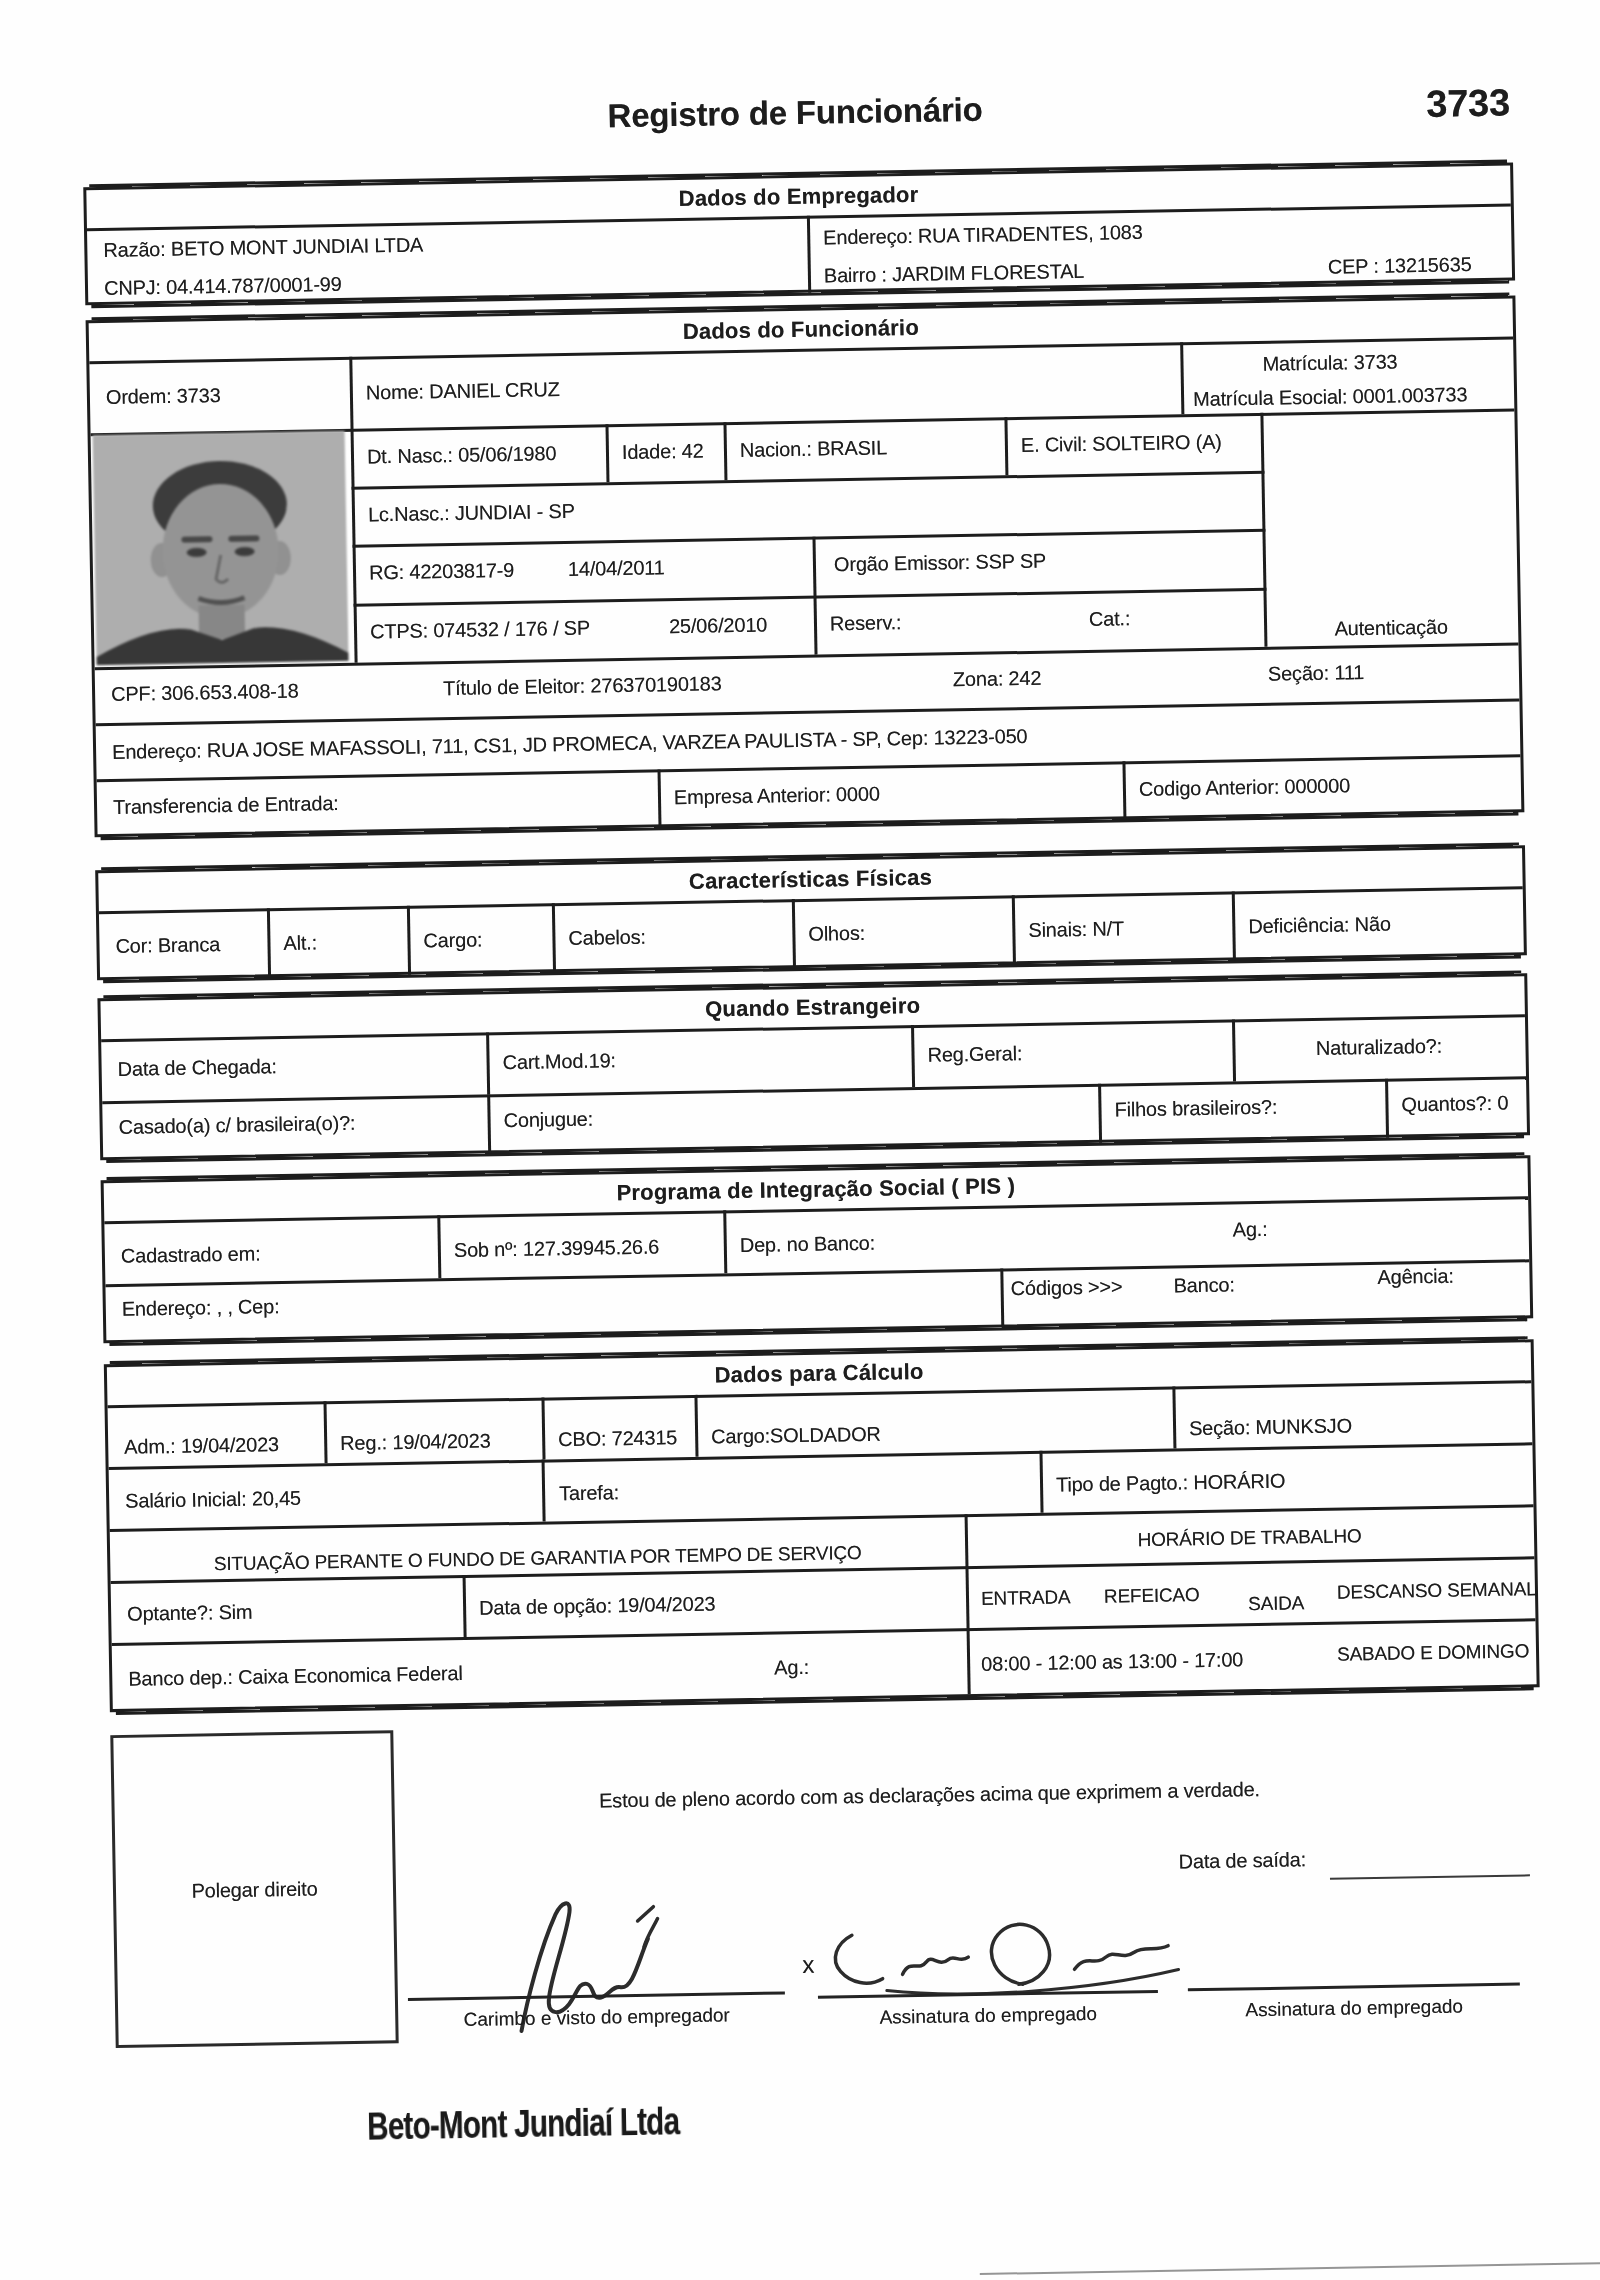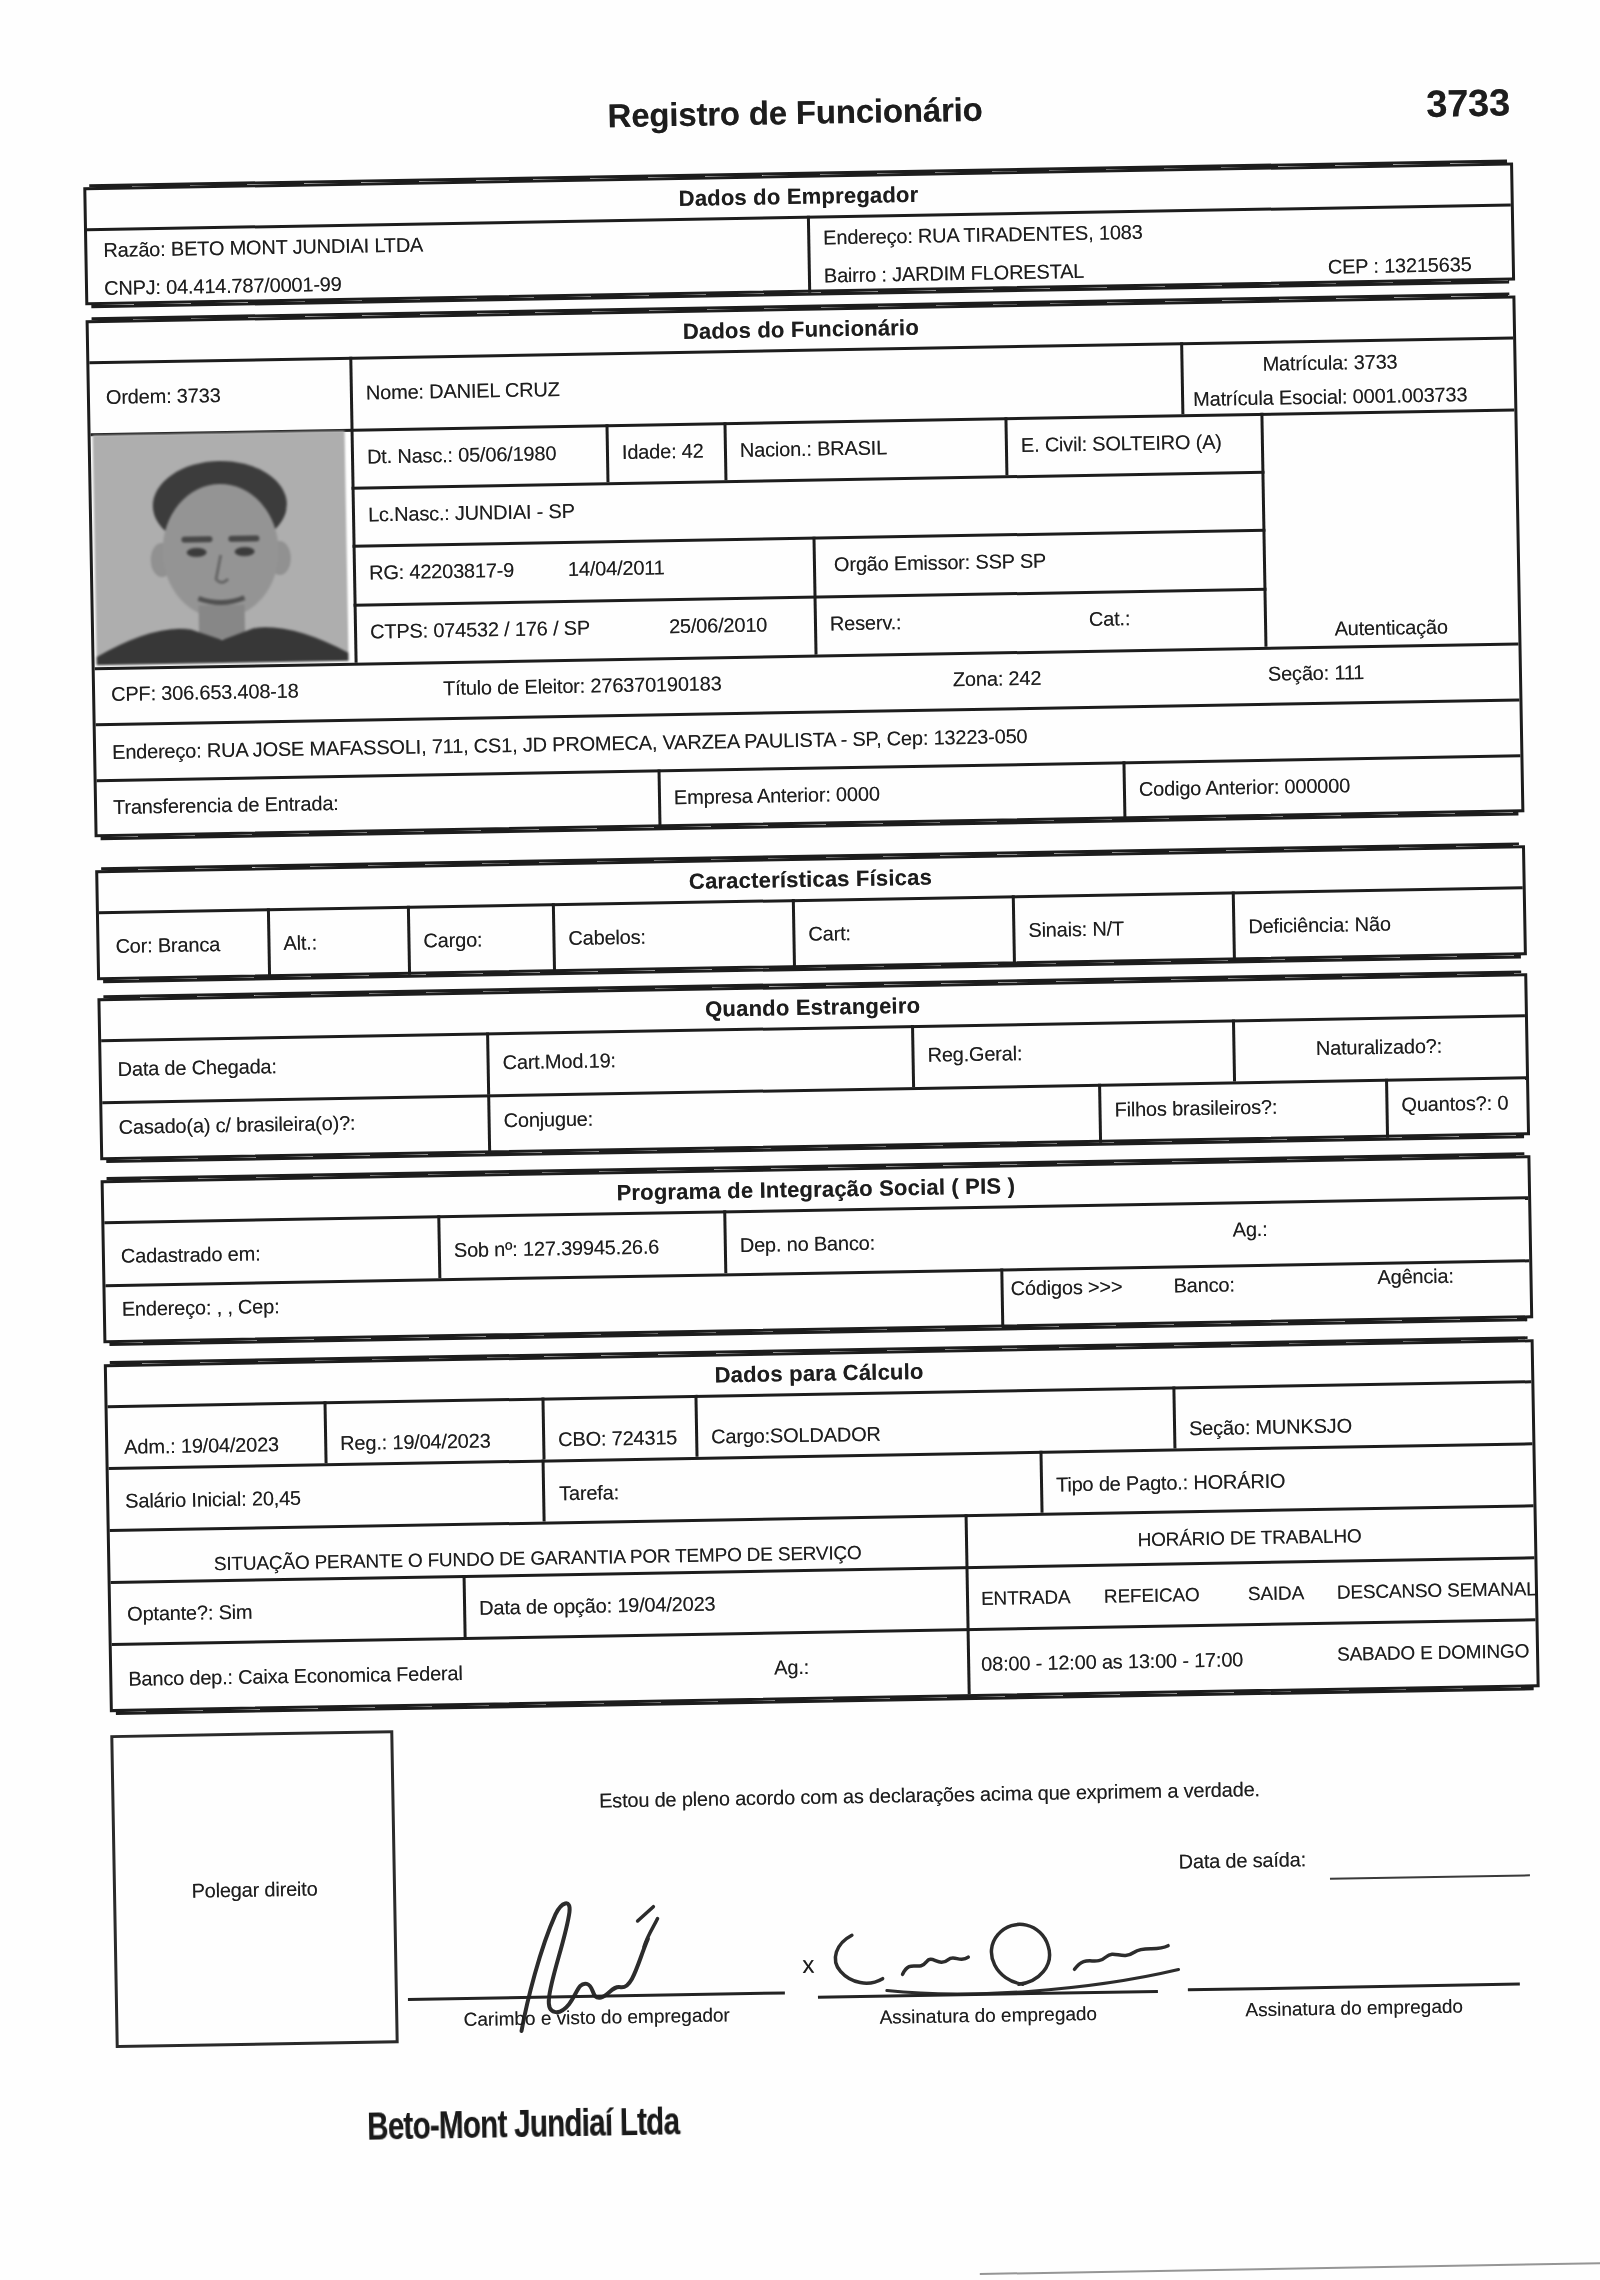--- a/index.html
+++ b/index.html
@@ -127,21 +127,21 @@
     <div class="vl" style="left:168px;top:38px;height:69px;"></div>
     <div class="vl" style="left:308px;top:38px;height:69px;"></div>
     <div class="vl" style="left:453px;top:38px;height:69px;"></div>
     <div class="vl" style="left:693px;top:38px;height:69px;"></div>
     <div class="vl" style="left:913px;top:38px;height:69px;"></div>
     <div class="vl" style="left:1133px;top:38px;height:69px;"></div>
     <div class="t" style="left:16px;top:62px;">Cor: Branca</div>
     <div class="t" style="left:184px;top:62px;">Alt.:</div>
     <div class="t" style="left:324px;top:62px;">Cargo:</div>
     <div class="t" style="left:469px;top:62px;">Cabelos:</div>
-    <div class="t" style="left:709px;top:62px;">Cart:</div>
+    <div class="t" style="left:709px;top:62px;">Olhos:</div>
     <div class="t" style="left:929px;top:62px;">Sinais: N/T</div>
     <div class="t" style="left:1149px;top:62px;">Deficiência: Não</div>
   </div>
 
   <div class="sec" style="top:986px;height:162px;">
     <div class="sec-title">Quando Estrangeiro</div>
     <div class="hl" style="left:0;top:100px;width:1424px;"></div>
     <div class="vl" style="left:385px;top:38px;height:62px;"></div>
     <div class="vl" style="left:810px;top:38px;height:62px;"></div>
     <div class="vl" style="left:1131px;top:38px;height:62px;"></div>
@@ -195,21 +195,21 @@
     <div class="t" style="left:1081px;top:69px;">Seção: MUNKSJO</div>
     <div class="t" style="left:16px;top:123px;">Salário Inicial: 20,45</div>
     <div class="t" style="left:450px;top:123px;">Tarefa:</div>
     <div class="t" style="left:947px;top:123px;">Tipo de Pagto.: HORÁRIO</div>
     <div class="t ctr" style="left:0;top:188px;width:855px;font-size:19px;">SITUAÇÃO PERANTE O FUNDO DE GARANTIA POR TEMPO DE SERVIÇO</div>
     <div class="t ctr" style="left:855px;top:180px;width:569px;font-size:19px;">HORÁRIO DE TRABALHO</div>
     <div class="t" style="left:16px;top:236px;">Optante?: Sim</div>
     <div class="t" style="left:368px;top:236px;">Data de opção: 19/04/2023</div>
     <div class="t" style="left:870px;top:236px;font-size:19px;">ENTRADA</div>
     <div class="t" style="left:993px;top:236px;font-size:19px;">REFEICAO</div>
-    <div class="t" style="left:1137px;top:236px;font-size:19px;">SAIDA</div>
+    <div class="t" style="left:1137px;top:246px;font-size:19px;">SAIDA</div>
     <div class="t" style="left:1226px;top:236px;font-size:19px;">DESCANSO SEMANAL</div>
     <div class="t" style="left:16px;top:301px;">Banco dep.: Caixa Economica Federal</div>
     <div class="t" style="left:662px;top:301px;">Ag.:</div>
     <div class="t" style="left:869px;top:301px;">08:00  -  12:00 as 13:00 -  17:00</div>
     <div class="t" style="left:1225px;top:298px;font-size:19px;">SABADO E DOMINGO</div>
   </div>
 
   <div class="t ctr" style="left:468px;top:1786px;width:900px;">Estou de pleno acordo com as declarações acima que exprimem a verdade.</div>
 
   <div class="thumb-box" style="left:100px;top:1723px;width:283px;height:313px;">

